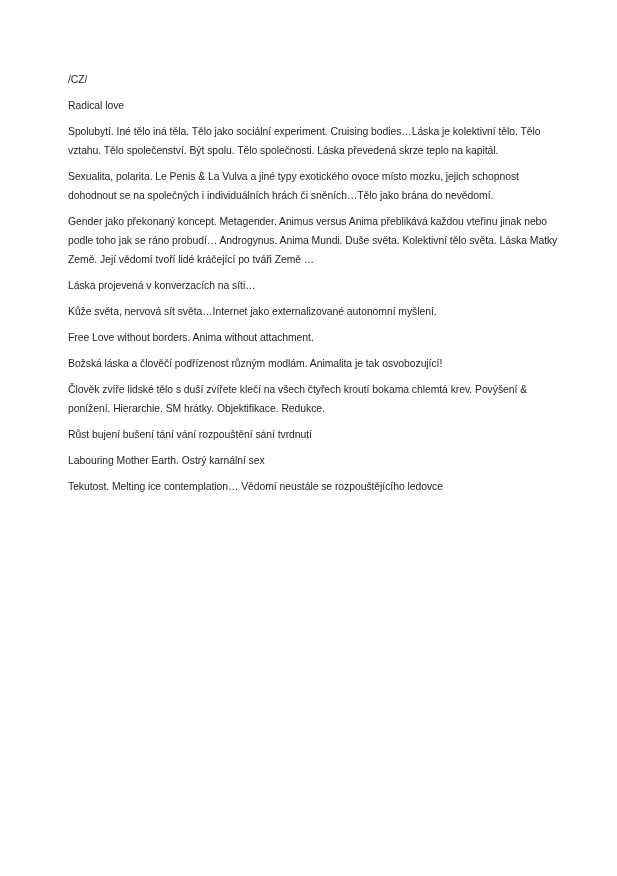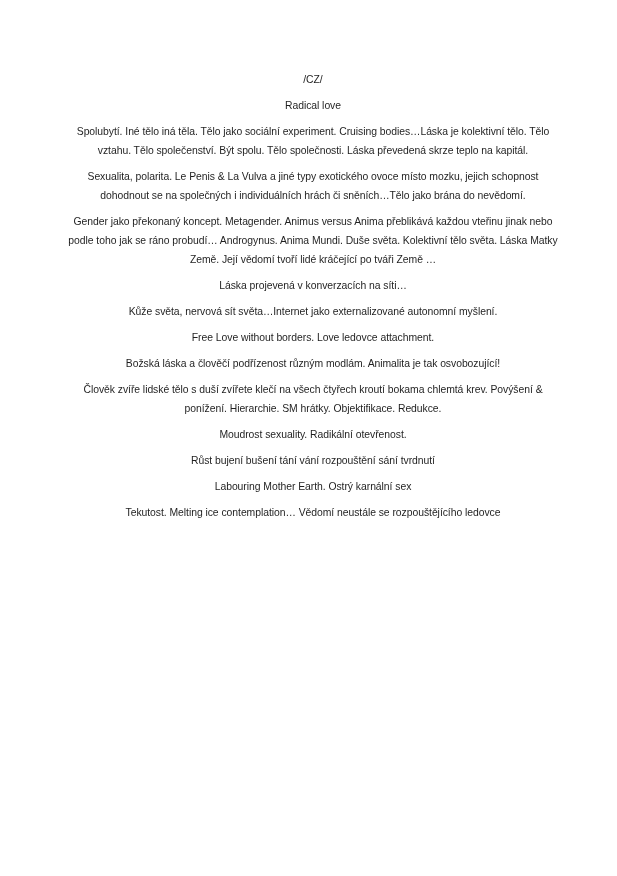--- a/index.html
+++ b/index.html
@@ -8,33 +8,32 @@
       position: absolute;
       left: 68px;
       top: 70px;
       width: 490px;
       font-family: "Liberation Sans", sans-serif;
       font-size: 10.4px;
       line-height: 19px;
       color: #1f1f1f;
       letter-spacing: -0.05px;
     }
-    .para { margin: 0 0 7px 0; white-space: normal; text-align: center; }
+    .para { margin: 0 0 7px 0; white-space: normal; }
   </style>
 </head>
 <body>
 
 <div class="page">
   <p class="para">/CZ/</p>
   <p class="para">Radical love</p>
   <p class="para">Spolubytí. Iné tělo iná těla. Tělo jako sociální experiment. Cruising bodies…Láska je kolektivní tělo. Tělo vztahu. Tělo společenství. Být spolu. Tělo společnosti. Láska převedená skrze teplo na kapitál.</p>
   <p class="para">Sexualita, polarita. Le Penis &amp; La Vulva a jiné typy exotického ovoce místo mozku, jejich schopnost dohodnout se na společných i individuálních hrách či sněních…Tělo jako brána do nevědomí.</p>
   <p class="para">Gender jako  překonaný koncept. Metagender. Animus versus Anima přeblikává každou vteřinu jinak nebo podle toho jak se ráno probudí… Androgynus. Anima Mundi. Duše světa. Kolektivní tělo světa. Láska Matky Země. Její vědomí tvoří lidé kráčející po tváři Země …</p>
   <p class="para">Láska projevená v konverzacích na síti…</p>
   <p class="para">Kůže světa, nervová sít světa…Internet jako externalizované autonomní myšlení.</p>
-  <p class="para">Free Love without borders. Love ledovce attachment.</p>
+  <p class="para">Free Love without borders. Anima without attachment.</p>
   <p class="para">Božská láska a člověčí podřízenost různým modlám. Animalita je tak osvobozující!</p>
   <p class="para"> Člověk zvíře lidské tělo s duší zvířete klečí na všech čtyřech kroutí bokama chlemtá krev. Povýšení &amp; ponížení. Hierarchie. SM hrátky. Objektifikace. Redukce.</p>
-  <p class="para">Moudrost sexuality. Radikální otevřenost.</p>
   <p class="para">Růst bujení bušení tání vání rozpouštění sání tvrdnutí</p>
   <p class="para">Labouring Mother Earth.  Ostrý karnální sex</p>
   <p class="para">Tekutost. Melting ice contemplation… Vědomí neustále se rozpouštějícího ledovce</p>
 </div>
 
 </body></html>

